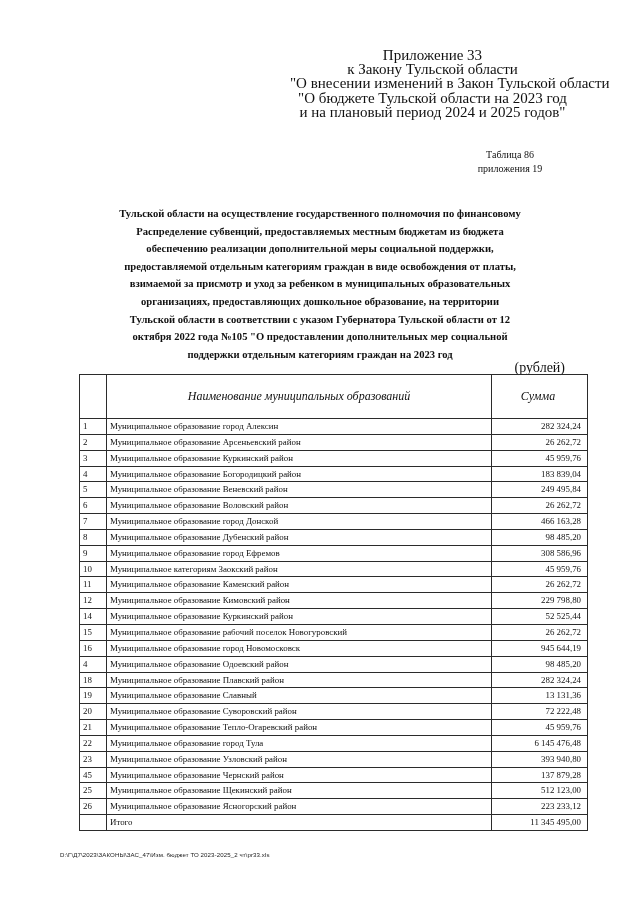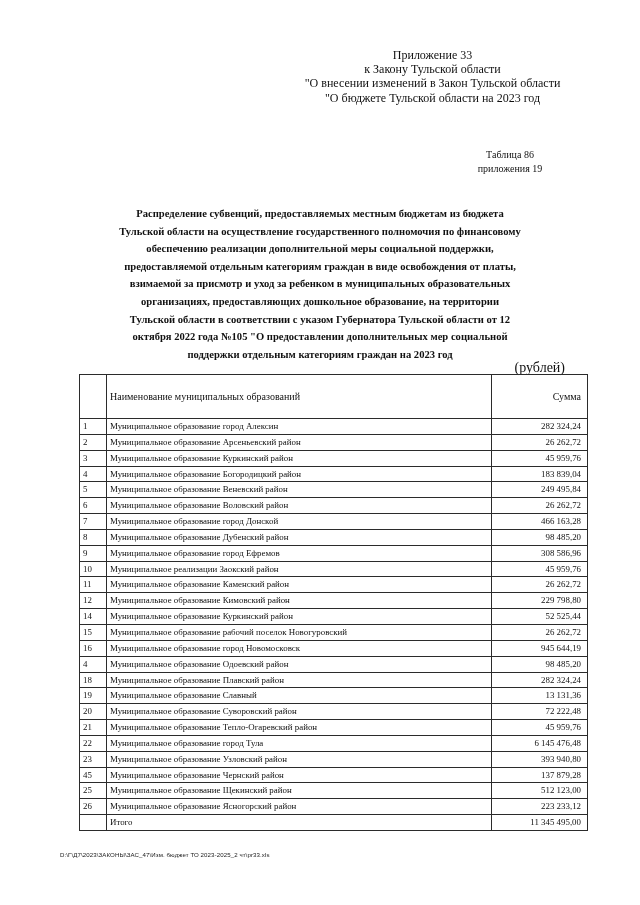--- a/index.html
+++ b/index.html
@@ -25,21 +25,21 @@
     background: #ffffff;
   }
 
   
   .appendix-header {
     position: absolute;
     left: 290px;
     top: 48px;
     width: 285px;
     text-align: center;
-    font-size: 12px;
+    font-size: 15px;
     line-height: 14.2px;
   }
   .appendix-header .line {
     white-space: nowrap;
   }
 
   
   .table-ref {
     position: absolute;
     left: 430px;
@@ -86,21 +86,23 @@
     table-layout: fixed;
   }
   table.data td, table.data th {
     border: 1px solid #2b2b2b;
     padding: 0 3px;
     vertical-align: middle;
     font-weight: normal;
   }
   table.data thead th {
     height: 43px;
-    font-size: 10px;
+    text-align: center;
+    font-size: 12px;
+    font-style: italic;
   }
   table.data tbody td {
     height: 14.85px;
     line-height: 14.85px;
     white-space: nowrap;
     overflow: hidden;
   }
   .col-num   { width: 20px;  text-align: left; }
   .col-name  { width: 378px; text-align: left; }
   .col-sum   { width: 86px;  text-align: right; padding-right: 6px !important; }
@@ -120,30 +122,31 @@
 </head>
 <body>
 
 <div class="page">
 
   <div class="appendix-header">
     <div class="line">Приложение 33</div>
     <div class="line">к Закону Тульской области</div>
     <div class="line">"О внесении изменений в Закон Тульской области</div>
     <div class="line">"О бюджете Тульской области на 2023 год</div>
+    <div class="line">и на плановый период 2024 и 2025 годов"</div>
   </div>
 
   <div class="table-ref">
     <div class="line">Таблица 86</div>
     <div class="line">приложения 19</div>
   </div>
 
   <div class="doc-title">
+    <div class="tline">Тульской области на осуществление государственного полномочия по финансовому</div>
     <div class="tline">Распределение субвенций, предоставляемых местным бюджетам из бюджета</div>
-    <div class="tline">Тульской области на осуществление государственного полномочия по финансовому</div>
     <div class="tline">обеспечению реализации дополнительной меры социальной поддержки,</div>
     <div class="tline">предоставляемой отдельным категориям граждан в виде освобождения от платы,</div>
     <div class="tline">взимаемой за присмотр и уход за ребенком в муниципальных образовательных</div>
     <div class="tline">организациях, предоставляющих дошкольное образование, на территории</div>
     <div class="tline">Тульской области в соответствии с указом Губернатора Тульской области от 12</div>
     <div class="tline">октября 2022 года №105 "О предоставлении дополнительных мер социальной</div>
     <div class="tline">поддержки отдельным категориям граждан на 2023 год</div>
   </div>
 
   <div class="currency-note">(рублей)</div>
@@ -197,21 +200,21 @@
           <td class="col-name">Муниципальное образование Дубенский район</td>
           <td class="col-sum">98 485,20</td>
         </tr>
         <tr>
           <td class="col-num">9</td>
           <td class="col-name">Муниципальное образование город Ефремов</td>
           <td class="col-sum">308 586,96</td>
         </tr>
         <tr>
           <td class="col-num">10</td>
-          <td class="col-name">Муниципальное реализации Заокский район</td>
+          <td class="col-name">Муниципальное категориям Заокский район</td>
           <td class="col-sum">45 959,76</td>
         </tr>
         <tr>
           <td class="col-num">11</td>
           <td class="col-name">Муниципальное образование Каменский район</td>
           <td class="col-sum">26 262,72</td>
         </tr>
         <tr>
           <td class="col-num">12</td>
           <td class="col-name">Муниципальное образование Кимовский район</td>

